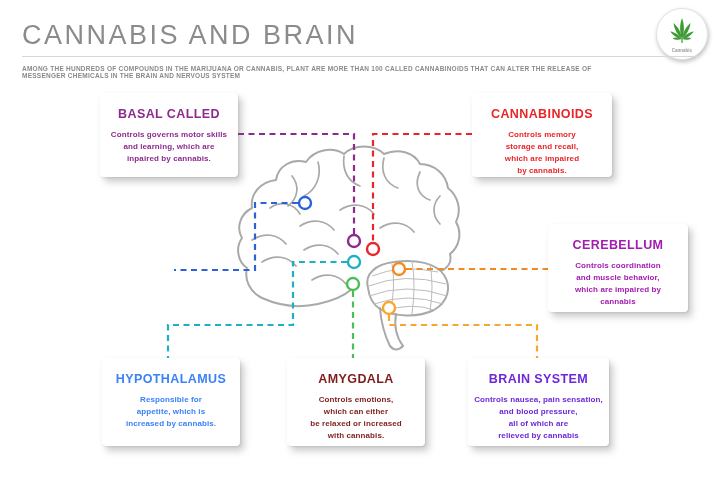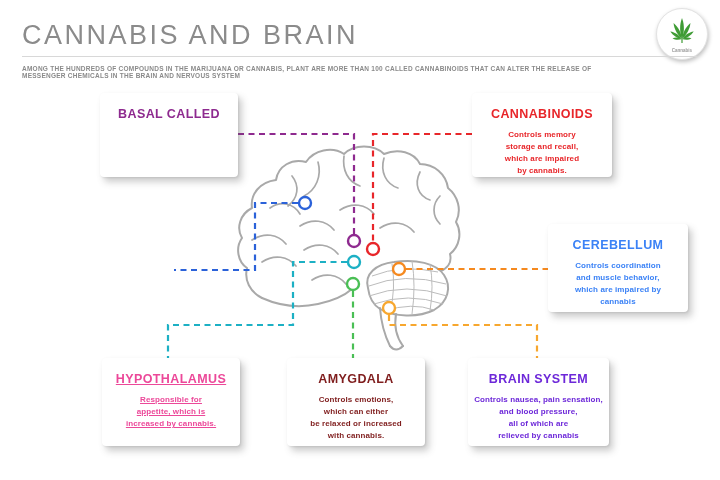--- a/index.html
+++ b/index.html
@@ -137,34 +137,35 @@
       <circle cx="305" cy="203" r="6" style="stroke: rgb(43, 98, 217);"></circle>
       <circle cx="399" cy="269" r="6" style="stroke: rgb(245, 137, 31);"></circle>
       <circle cx="354" cy="262" r="6" style="stroke: rgb(28, 176, 196);"></circle>
       <circle cx="353" cy="284" r="6" style="stroke: rgb(74, 191, 85);"></circle>
       <circle cx="389" cy="308" r="6" style="stroke: rgb(247, 167, 46);"></circle>
     </g>
   </svg>
 
   <div class="card card-basal-ganglia" style="color: rgb(142, 42, 143);">
     <h2>BASAL CALLED</h2>
+    <p>Controls governs motor skills<br>and learning, which are<br>inpaired by cannabis.</p>
   </div>
 
   <div class="card card-hippocampus" style="color: rgb(232, 38, 42);">
     <h2>CANNABINOIDS</h2>
     <p>Controls memory<br>storage and recall,<br>which are impaired<br>by cannabis.</p>
   </div>
 
 
-  <div class="card card-cerebellum" style="color: #3b82f6;">
+  <div class="card card-cerebellum" style="color: #a21caf;">
     <h2>CEREBELLUM</h2>
     <p>Controls coordination<br>and muscle behavior,<br>which are impaired by<br>cannabis</p>
   </div>
 
-  <div class="card card-hypothalamus" style="color: #ec4899; text-decoration: underline;">
+  <div class="card card-hypothalamus" style="color: #3b82f6;">
     <h2>HYPOTHALAMUS</h2>
     <p>Responsible for<br>appetite, which is<br>increased by cannabis.</p>
   </div>
 
   <div class="card card-amygdala" style="color: #7f1d1d;">
     <h2>AMYGDALA</h2>
     <p>Controls emotions,<br>which can either<br>be relaxed or increased<br>with cannabis.</p>
   </div>
 
   <div class="card card-brain-system" style="color: #6d28d9;">

